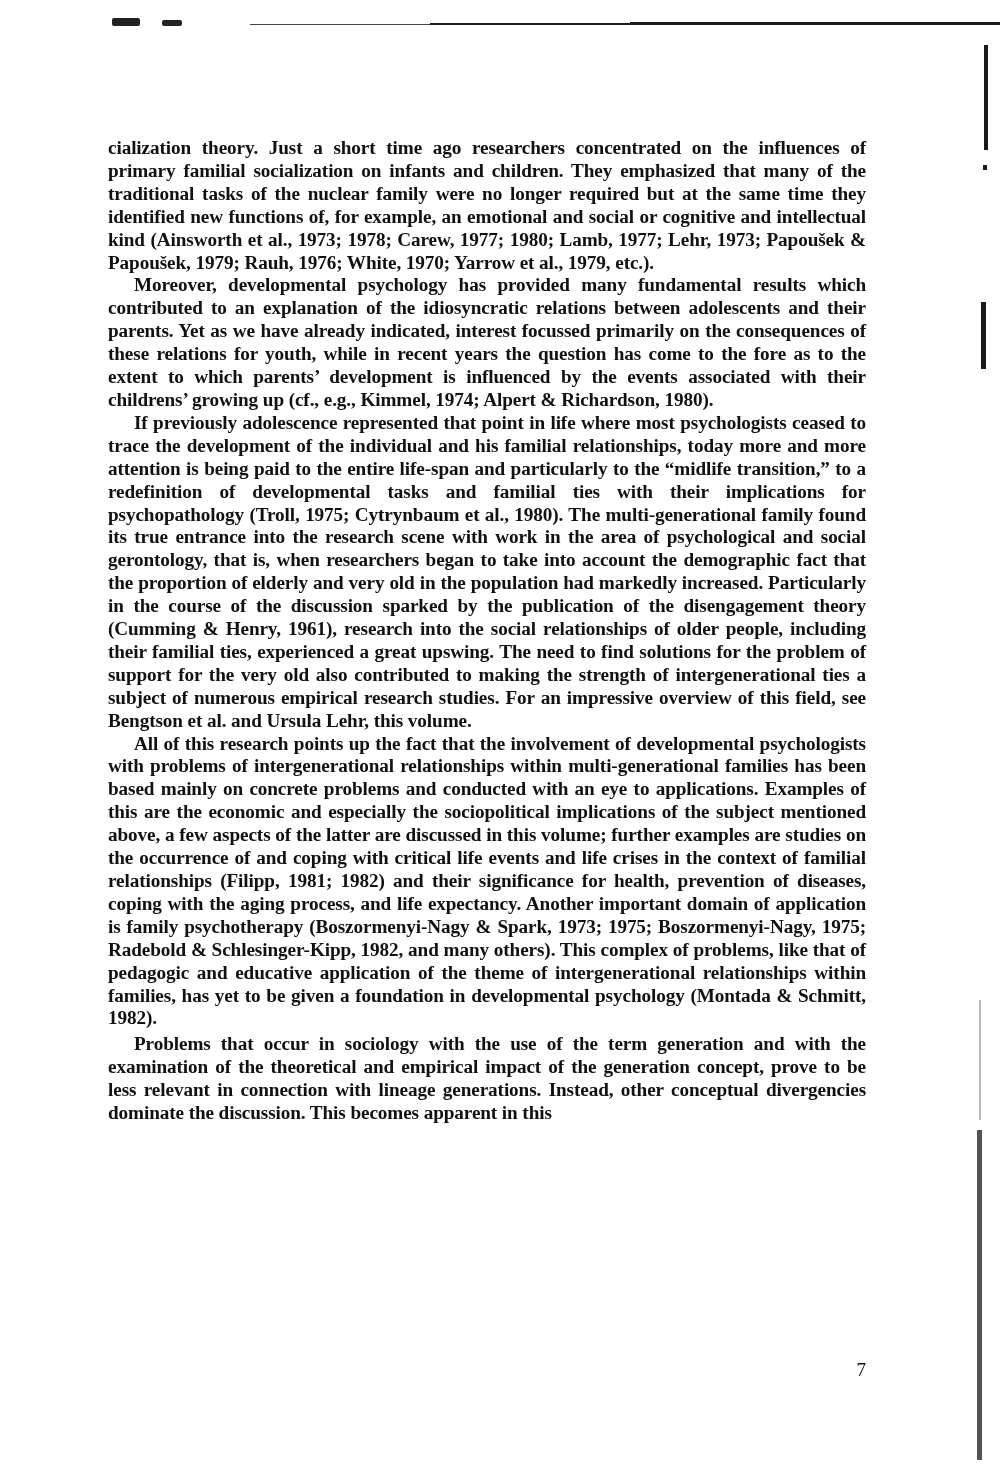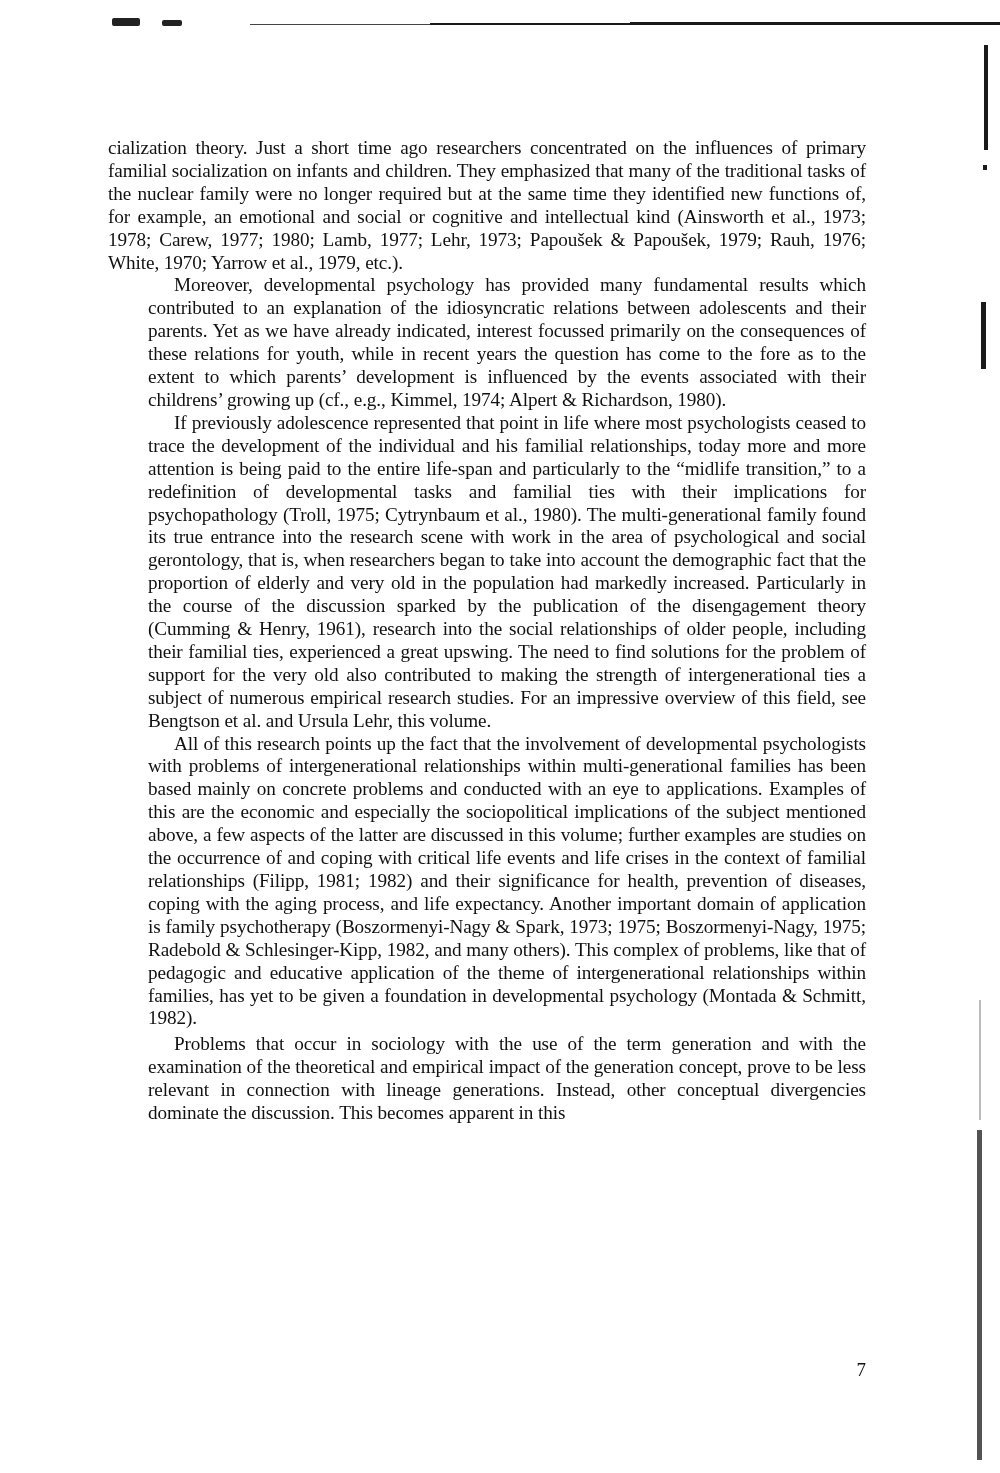--- a/index.html
+++ b/index.html
@@ -48,24 +48,24 @@
       top: 137px;
       width: 758px;
       font-size: 19.2px;
       line-height: 22.9px;
       text-align: justify;
       letter-spacing: -0.1px;
     }
     .page-body p {
       margin: 0;
       text-indent: 0;
+      font-weight: bold;
     }
     .page-body p.indent {
       text-indent: 26px;
-      margin-left: 40px;
     }
     .page-body p.gap-extra {
       margin-top: 3px;
     }
     .page-number {
       position: absolute;
       left: 846px;
       top: 1359px;
       width: 20px;
       text-align: right;

